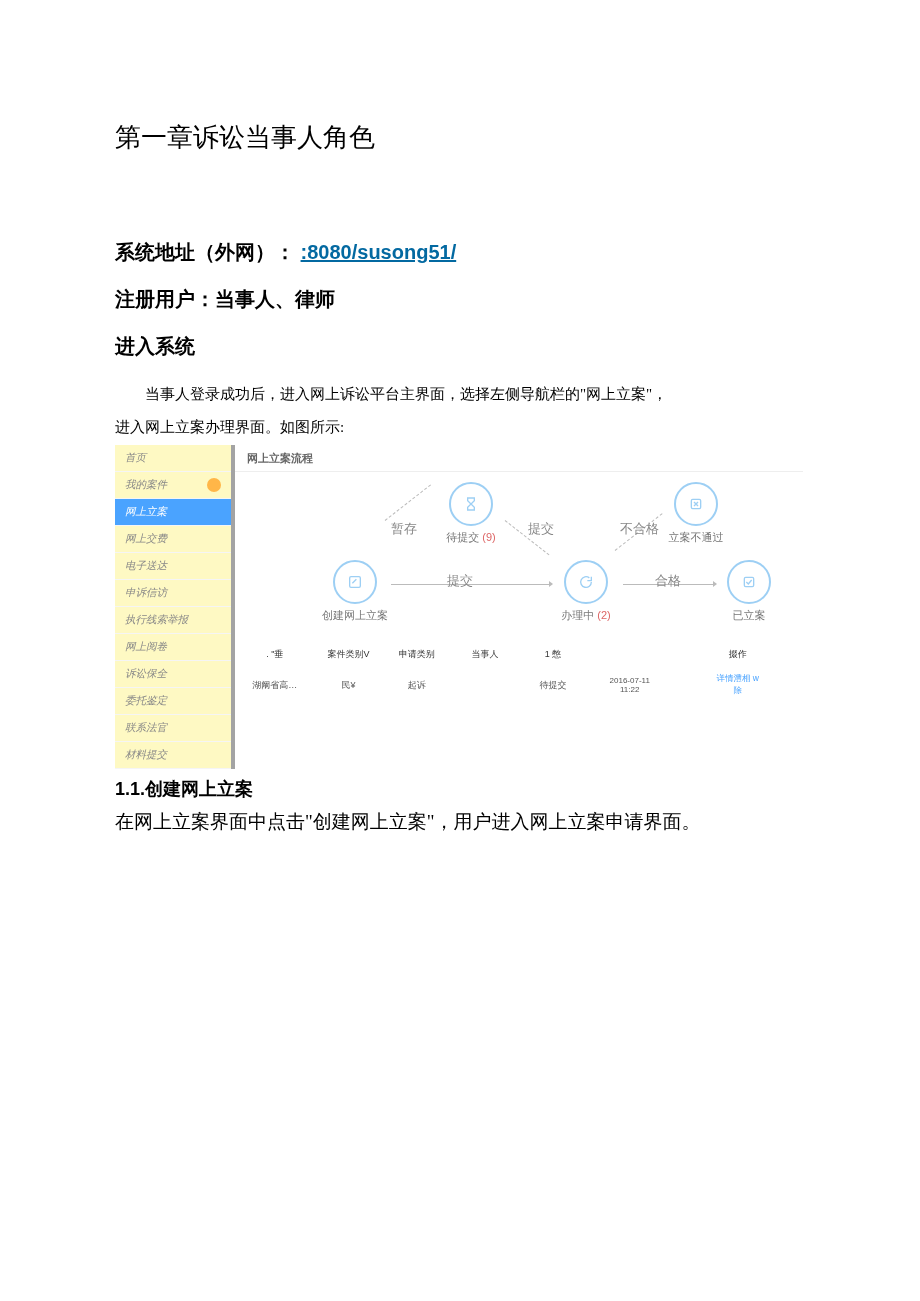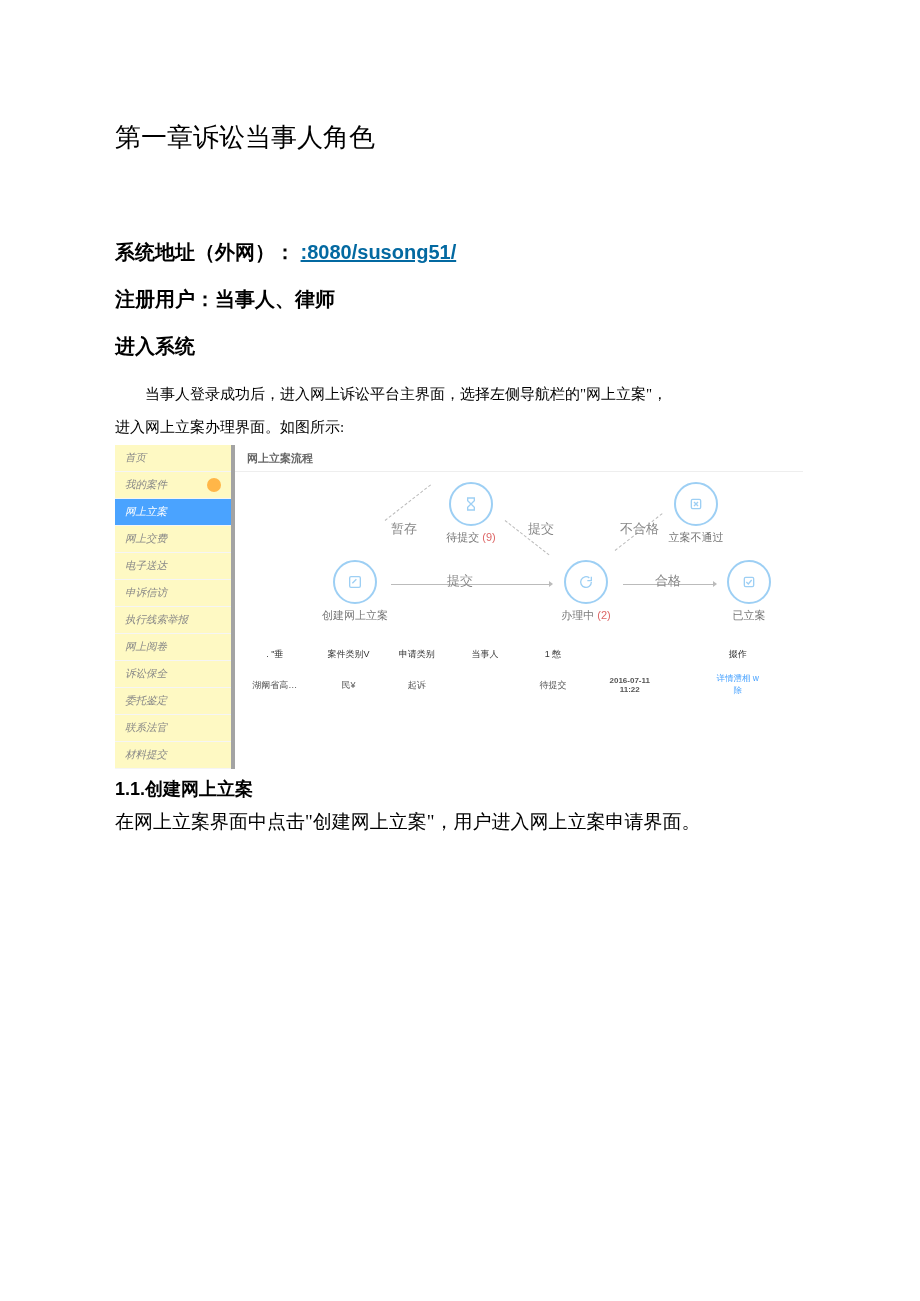--- a/index.html
+++ b/index.html
@@ -142,21 +142,21 @@
     font-size:9px;
     color:#555;
   }
   .tbl th, .tbl td {
     padding:6px 2px;
     text-align:center;
     font-weight:normal;
   }
   .tbl th { color:#333; }
   .tbl .ops { color:#4aa3ff; font-size:8.5px; }
-  .tbl .time { font-size:8px;font-weight:bold; }
+  .tbl .time { font-size:8px; }
   
   .subsection-title {
     font-size: 18px;
     font-weight: bold;
     font-family: Arial, "SimHei", sans-serif;
     margin-top: 4px;
     margin-bottom: 6px;
   }
   .subsection-body {
     font-size: 19px;

